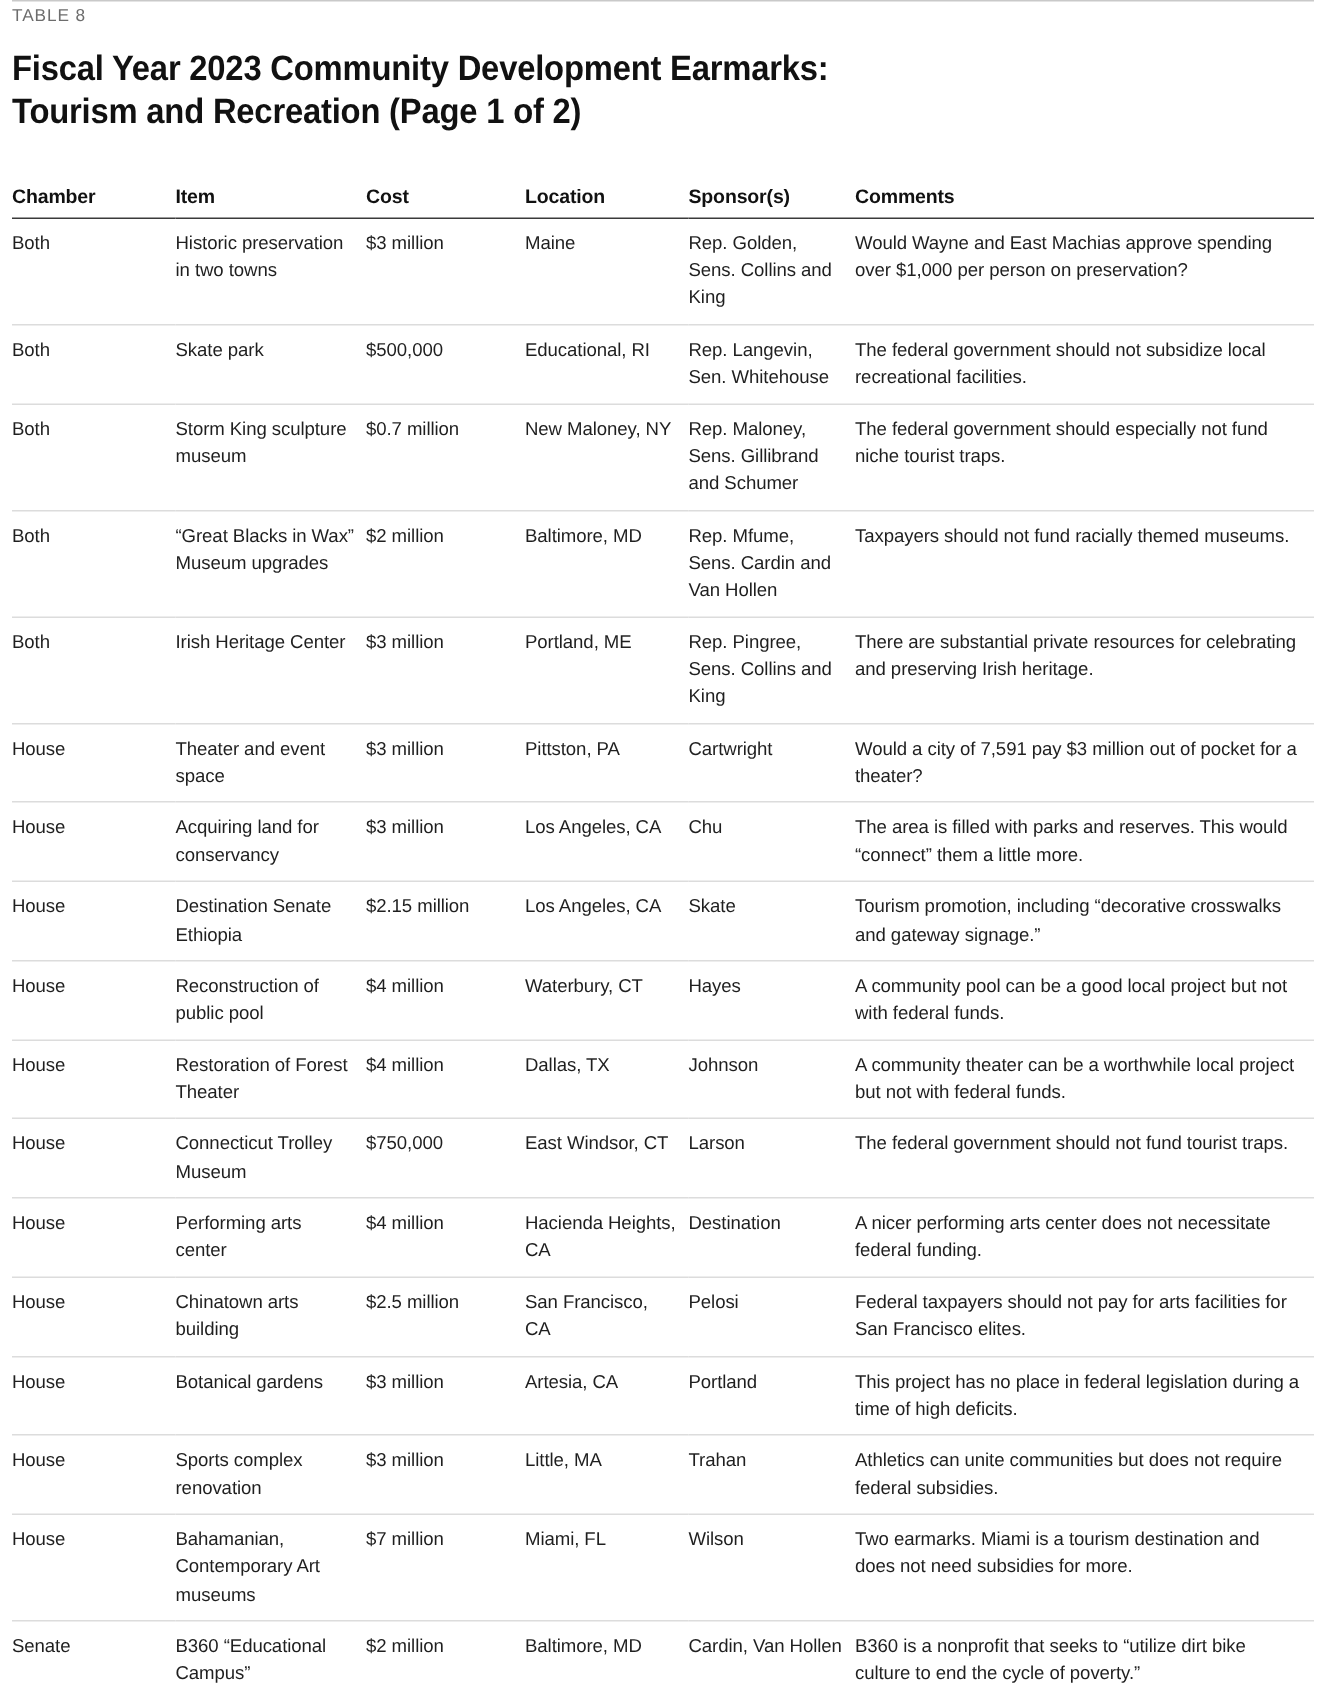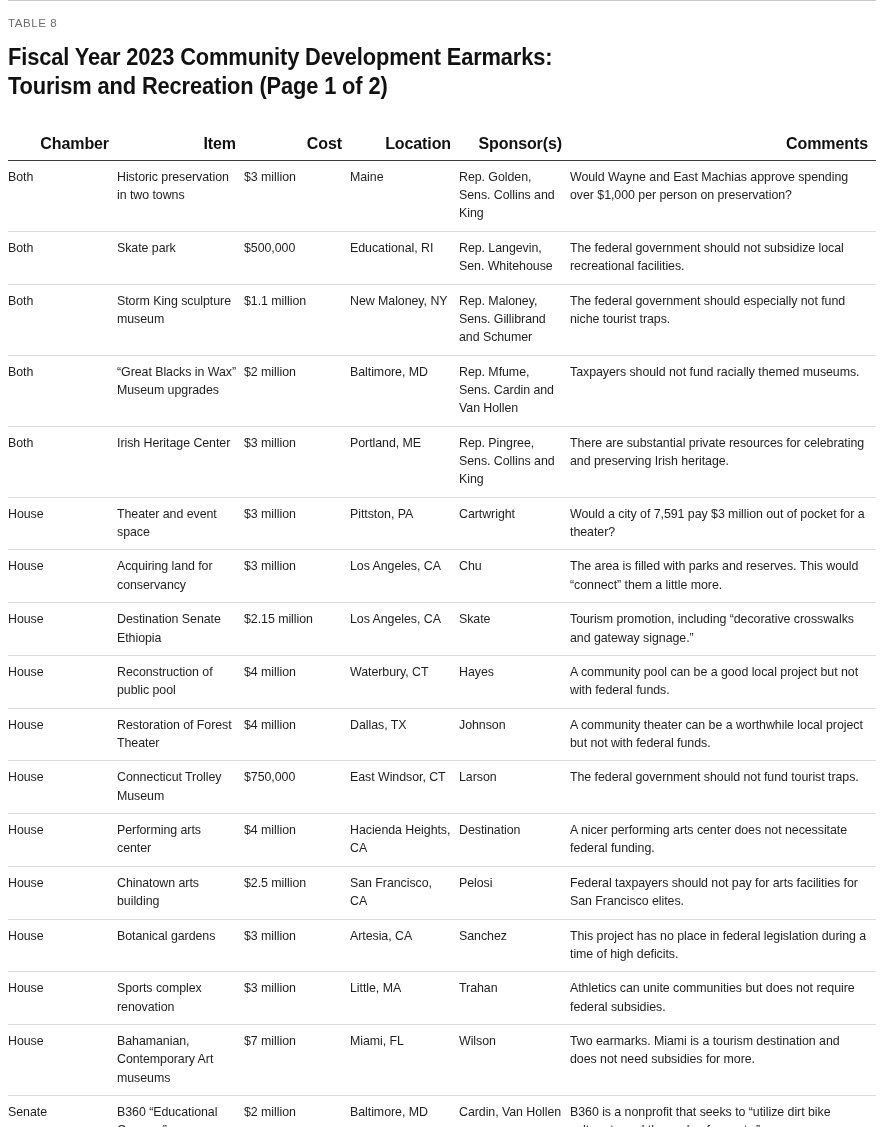--- a/index.html
+++ b/index.html
@@ -28,21 +28,21 @@
     left: 8px;
     right: 8px;
     height: 1px;
     background: #c9c9c9;
   }
   .table-label {
     font-family: "Liberation Sans", sans-serif;
     font-size: 11.5px;
     letter-spacing: 0.6px;
     color: #6d6d6d;
-    padding-top: 16px;
+    padding-top: 4px;
     line-height: 1.3;
   }
   .doc-title {
     font-family: "Liberation Sans Narrow", "Liberation Sans", sans-serif;
     font-size: 23.5px;
     font-weight: bold;
     line-height: 1.23;
     letter-spacing: -0.15px;
     color: #111111;
     margin-top: 12px;
@@ -50,23 +50,23 @@
     transform-origin: left top;
     white-space: pre-line;
   }
   table.earmarks {
     width: 868px;
     border-collapse: collapse;
     margin-top: 34px;
     table-layout: fixed;
   }
   table.earmarks th {
-    text-align: right;
+    text-align: left;
     vertical-align: bottom;
-    font-size: 16px;
+    font-size: 13px;
     font-weight: bold;
     color: #111111;
     padding: 0 8px 7px 0;
     border-bottom: 1.6px solid #3a3a3a;
     letter-spacing: -0.1px;
   }
   table.earmarks td {
     text-align: left;
     vertical-align: top;
     font-size: 12.4px;
@@ -130,21 +130,21 @@
           <td>Both</td>
           <td>Skate park</td>
           <td>$500,000</td>
           <td>Educational, RI</td>
           <td>Rep. Langevin, Sen. Whitehouse</td>
           <td>The federal government should not subsidize local recreational facilities.</td>
         </tr>
       <tr>
           <td>Both</td>
           <td>Storm King sculpture museum</td>
-          <td>$1.1 million</td>
+          <td>$0.7 million</td>
           <td>New Maloney, NY</td>
           <td>Rep. Maloney, Sens. Gillibrand and Schumer</td>
           <td>The federal government should especially not fund niche tourist traps.</td>
         </tr>
       <tr>
           <td>Both</td>
           <td>“Great Blacks in Wax” Museum upgrades</td>
           <td>$2 million</td>
           <td>Baltimore, MD</td>
           <td>Rep. Mfume, Sens. Cardin and Van Hollen</td>
@@ -220,21 +220,21 @@
           <td>$2.5 million</td>
           <td>San Francisco, CA</td>
           <td>Pelosi</td>
           <td>Federal taxpayers should not pay for arts facilities for San Francisco elites.</td>
         </tr>
       <tr>
           <td>House</td>
           <td>Botanical gardens</td>
           <td>$3 million</td>
           <td>Artesia, CA</td>
-          <td>Sanchez</td>
+          <td>Portland</td>
           <td>This project has no place in federal legislation during a time of high deficits.</td>
         </tr>
       <tr>
           <td>House</td>
           <td>Sports complex renovation</td>
           <td>$3 million</td>
           <td>Little, MA</td>
           <td>Trahan</td>
           <td>Athletics can unite communities but does not require federal subsidies.</td>
         </tr>

